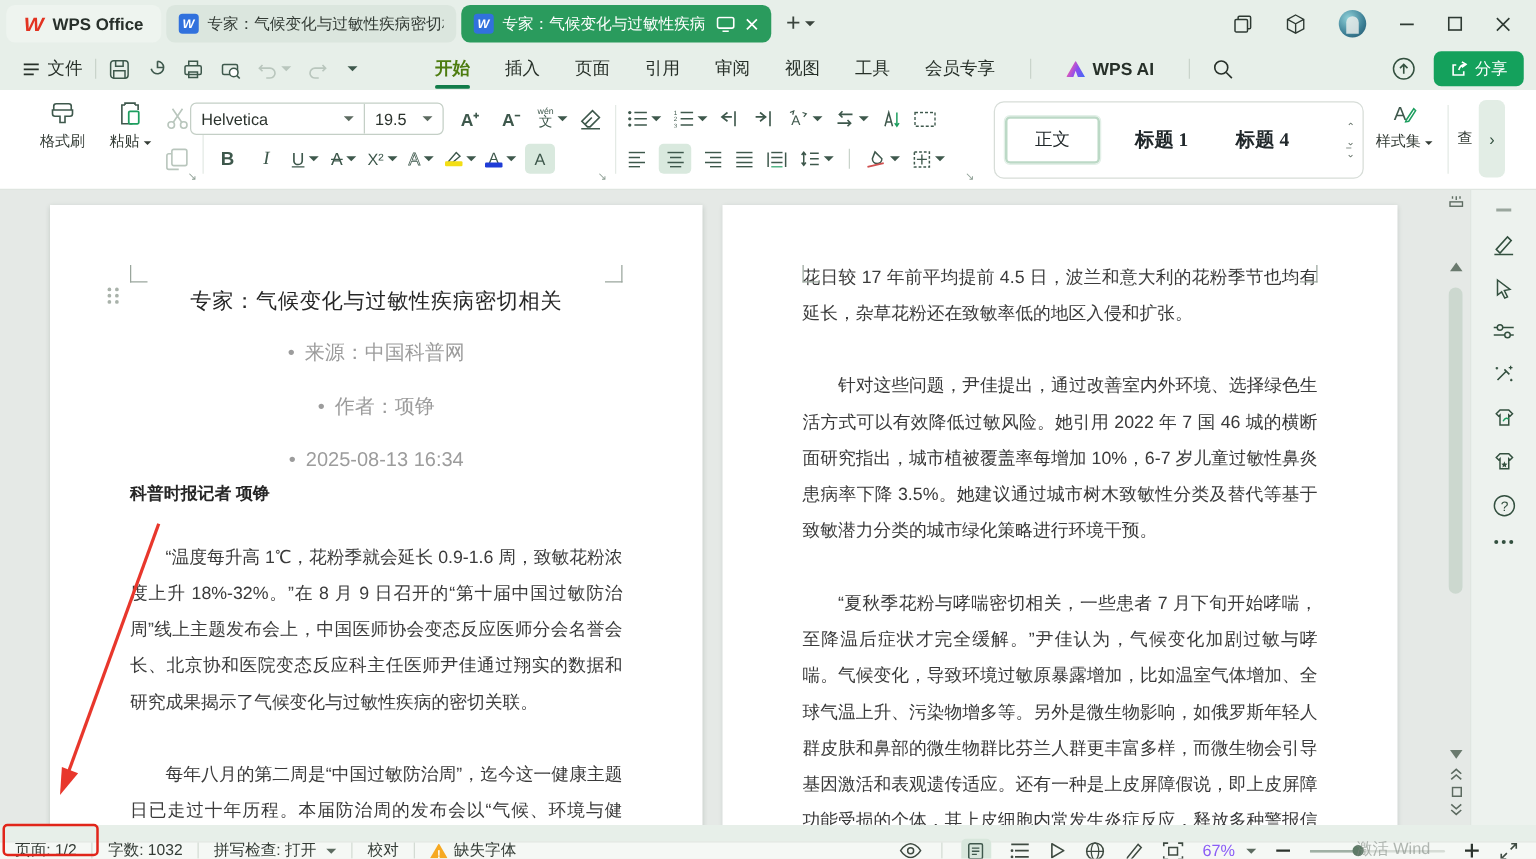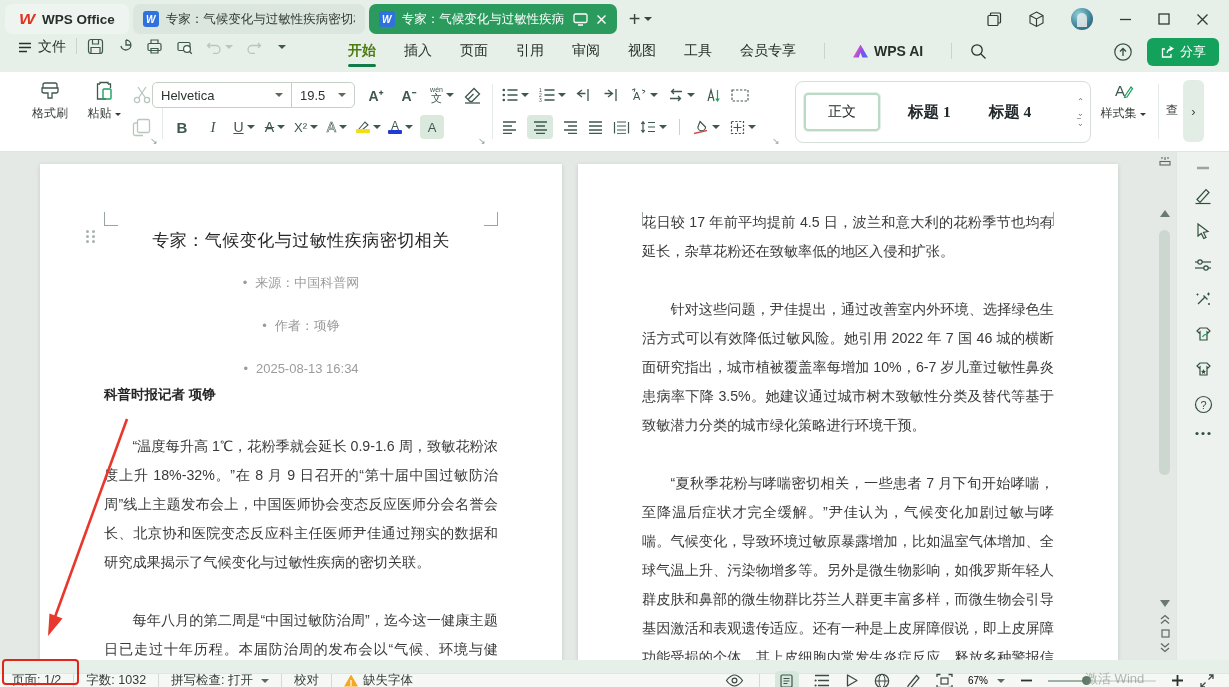--- a/index.html
+++ b/index.html
@@ -17,21 +17,21 @@
   .docicon { flex:0 0 16px; width:16px; height:16px; border-radius:3px; background:#3171dd; color:#fff; font-size:10px; font-weight:bold; display:flex; align-items:center; justify-content:center; font-style:italic; }
   .tablabel { overflow:hidden; text-overflow:clip; white-space:nowrap; flex:1; }
   .tabicons { display:flex; align-items:center; gap:8px; margin-left:auto; }
   .newtab { font-size:20px; color:#3a443d; margin-left:12px; line-height:1; }
   .cv { width:0; height:0; border:4px solid transparent; border-top-color:currentColor; display:inline-block; margin-left:3px; transform:translateY(2px); }
   .winctrl { margin-left:auto; display:flex; align-items:center; gap:26px; padding-right:20px; color:#2e3a33; }
   .avatar { width:22px; height:22px; border-radius:50%; background:radial-gradient(circle at 35% 30%, #8fd0d8, #3c7f95 60%, #1f4f66); position:relative; overflow:hidden; }
   .avatar::after { content:""; position:absolute; left:6px; top:5px; width:10px; height:14px; background:#e8ecea; border-radius:5px 5px 0 0; opacity:.85; }
 
   
-  .menubar { position:absolute; left:0; top:38px; width:100%; height:34px; display:flex; align-items:flex-start; font-size:14px; }
+  .menubar { position:absolute; left:0; top:38px; width:100%; height:34px; display:flex; align-items:center; font-size:14px; }
   .fileb { display:flex; align-items:center; gap:6px; margin-left:18px; color:#273029; }
   .vdiv { width:1px; height:16px; background:#c9d4cb; margin:0 10px; }
   .qicons { display:flex; align-items:center; gap:13px; color:#3e584c; }
   .qicons .dis { color:#b9c6bd; }
   .mtabs { display:flex; align-items:center; gap:8px; margin-left:52px; }
   .mtab { padding:4px 10px; position:relative; color:#273029; }
   .mtab.on { color:#4d7c0f; font-weight:bold; }
   .mtab.on::after { content:""; position:absolute; left:10px; right:10px; bottom:-3px; height:3px; border-radius:2px; background:#117c49; }
   .ailogo { width:15px; height:13px; background:linear-gradient(115deg,#ff5fa2 15%,#8a4df0 55%,#3f6df5); clip-path:polygon(50% 0,100% 100%,62% 100%,50% 62%,38% 100%,0 100%); display:inline-block; }
   .menur { margin-left:auto; display:flex; align-items:center; gap:14px; padding-right:10px; }
@@ -68,21 +68,21 @@
   .docarea { position:absolute; left:0; top:152px; width:1229px; height:508px; background:#e5e9e6; overflow:hidden; }
   .page { position:absolute; top:12px; background:#fff; height:1100px; box-shadow:0 1px 4px rgba(40,60,50,.18); }
   .page1 { left:40px; width:522px; }
   .page2 { left:578px; width:540px; }
   .pcontent { padding:0 64px; font-size:14.2px; line-height:29px; color:#3a3a3a; text-align:justify; }
   .pcontent p { text-indent:2em; margin:0 0 29px; }
   .page2 .pcontent { padding-top:44px; }
   .page2 .pcontent p.cont { text-indent:0; }
   .doctitle { margin-top:62px; text-align:center; font-size:17px; font-weight:500; color:#262626; letter-spacing:.5px; }
   .metalist { margin-top:14px; display:flex; flex-direction:column; gap:15px; }
-  .metaitem { display:flex; justify-content:center; gap:8px; color:#9c9c9c; font-size:13px; line-height:28px; }
+  .metaitem { display:flex; justify-content:center; gap:8px; color:#9c9c9c; font-size:16px; line-height:28px; }
   .metaitem::before { content:"•"; color:#9c9c9c; }
   .byline { margin-top:1px; font-weight:bold; font-size:13.5px; color:#262626; line-height:22px; text-align:left; }
   .bodytext { margin-top:26px; }
   .cmark { position:absolute; width:14px; height:14px; border-color:#9aa69d; }
   .cm-l { border-left:1px solid #9aa69d; border-bottom:1px solid #9aa69d; }
   .cm-r { border-right:1px solid #9aa69d; border-bottom:1px solid #9aa69d; }
   .draghandle { position:absolute; left:46px; top:66px; width:12px; display:grid; grid-template-columns:4px 4px; gap:2px; }
   .draghandle i { width:3px; height:3px; border-radius:50%; background:#a9b2aa; }
 
   
@@ -587,21 +587,21 @@
           <ellipse cx="8" cy="8" rx="3" ry="6.7" fill="none" stroke="currentColor" stroke-width="1"></ellipse>
           <line x1="1.3" y1="8" x2="14.7" y2="8" stroke="currentColor" stroke-width="1"></line>
         </svg>
       <svg class="i" width="16" height="16" viewBox="0 0 16 16">
           <path d="M3 13 L11.5 2.5 L14 5 L5.5 15 L2.5 15.5 Z" fill="none" stroke="currentColor" stroke-width="1.2"></path>
         </svg>
       <svg class="i" width="17" height="16" viewBox="0 0 17 16">
           <path d="M1 4 V1.5 H4.5 M12.5 1.5 H16 V4 M16 12 V14.5 H12.5 M4.5 14.5 H1 V12" fill="none" stroke="currentColor" stroke-width="1.3"></path>
           <rect x="5" y="5" width="7" height="6" fill="none" stroke="currentColor" stroke-width="1.2"></rect>
         </svg>
-      <span style="font-size:10px;color:#000000">67%</span>
+      <span style="font-size:13px;color:#8b5cf6">67%</span>
       <span class="cv" style="color:#5c6a60;margin-left:-6px"></span>
       <svg class="i" width="13" height="13" viewBox="0 0 13 13">
           <line x1="1" y1="6.5" x2="12" y2="6.5" stroke="#2b332d" stroke-width="1.8"></line>
         </svg>
       <span class="slider">
           <span class="fill"></span>
           <span class="knob"></span>
         </span>
       <svg class="i" width="13" height="13" viewBox="0 0 13 13">
           <path d="M6.5 1 V12 M1 6.5 H12" stroke="#2b332d" stroke-width="1.8"></path>

